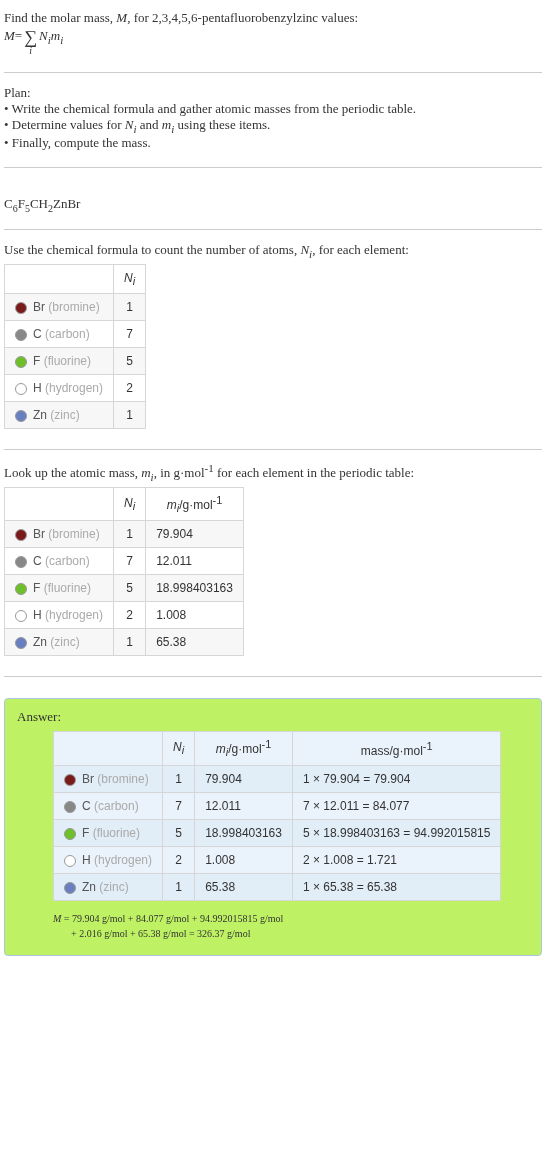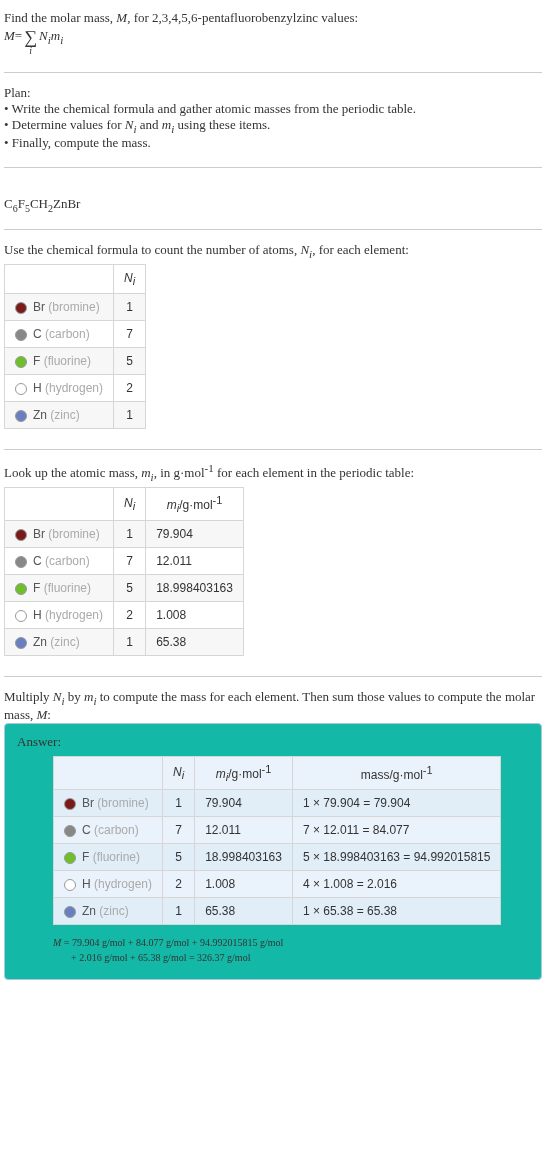--- a/index.html
+++ b/index.html
@@ -58,24 +58,24 @@
     display: inline-block;
     width: 10px;
     height: 10px;
     border-radius: 50%;
     border: 1px solid #999;
     margin-right: 6px;
     vertical-align: middle;
   }
   .answer-box {
     border: 1px solid #a9c8e0;
-    background: #14b8a6;
+    background: #bef264;
     border-radius: 4px;
     padding: 10px 12px 14px 12px;
-    margin-top: 0;
+    margin-top: 9px;
   }
   .answer-title {
     font-family: Georgia, serif;
     font-size: 13px;
     margin-bottom: 6px;
   }
   .answer-inner { padding-left: 36px; }
   .answer-box table.data th, .answer-box table.data td { background: #eaf3fb; }
   .answer-box table.data tr.odd td { background: #e1edf7; }
   .final {
@@ -199,23 +199,20 @@
       <td class="center">1</td>
       <td>65.38</td>
     </tr>
   </tbody>
     </table>
 </div>
 
 <hr class="hr">
 
 <div class="section">
-  <div>
-    <span>Multiply </span><span class="i">N</span><span class="sub">i</span><span> by </span><span class="i">m</span><span class="sub">i</span><span> to compute the mass for each element. Then sum those values to compute the molar mass, </span><span class="i">M</span><span>:</span>
-  </div>
 
   <div class="answer-box">
     <div class="answer-title">Answer:</div>
     <div class="answer-inner">
     <table class="data">
       <tbody>
             <tr>
         <th></th>
         <th class="center"><span class="i">N</span><span class="sub">i</span></th>
         <th class="center"><span class="i">m</span><span class="sub">i</span><span>/g·mol</span><span class="sup">-1</span></th>
@@ -236,21 +233,21 @@
       <tr class="odd">
         <td><span class="swatch" style="background:#6fbf2a"></span><span class="elname">F</span><span class="elsuffix"> (fluorine)</span></td>
         <td class="center">5</td>
         <td>18.998403163</td>
         <td class="wrapcell">5 × 18.998403163 = 94.992015815</td>
       </tr>
       <tr>
         <td><span class="swatch" style="background:#ffffff"></span><span class="elname">H</span><span class="elsuffix"> (hydrogen)</span></td>
         <td class="center">2</td>
         <td>1.008</td>
-        <td>4 × 1.008 = 2.016</td>
+        <td>2 × 1.008 = 1.721</td>
       </tr>
       <tr class="odd">
         <td><span class="swatch" style="background:#6a7fbf"></span><span class="elname">Zn</span><span class="elsuffix"> (zinc)</span></td>
         <td class="center">1</td>
         <td>65.38</td>
         <td>1 × 65.38 = 65.38</td>
       </tr>
     </tbody>
         </table>
     <div class="final">

